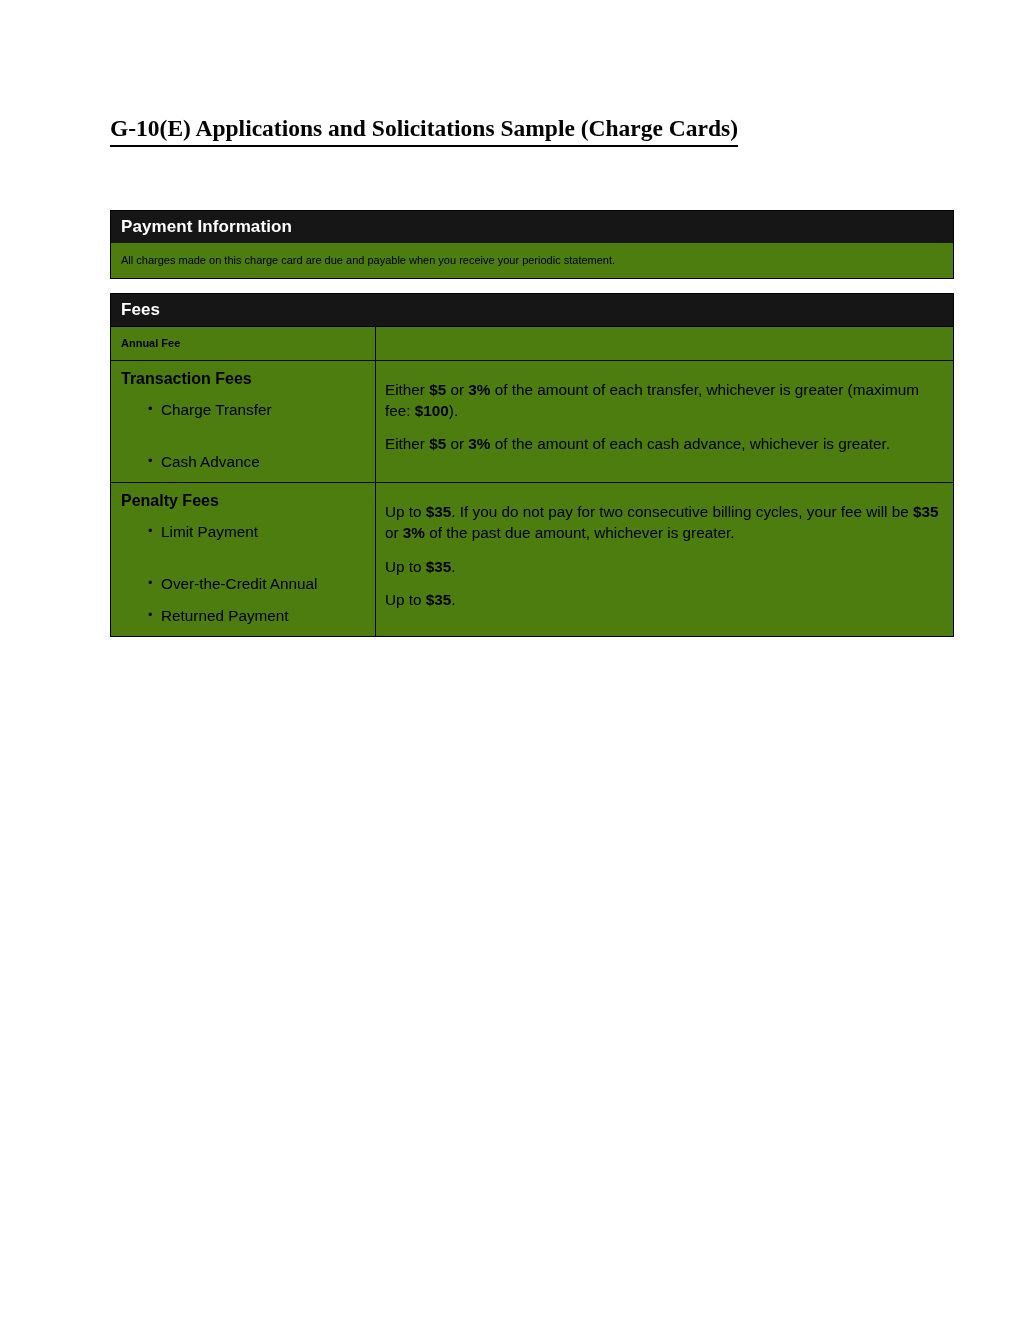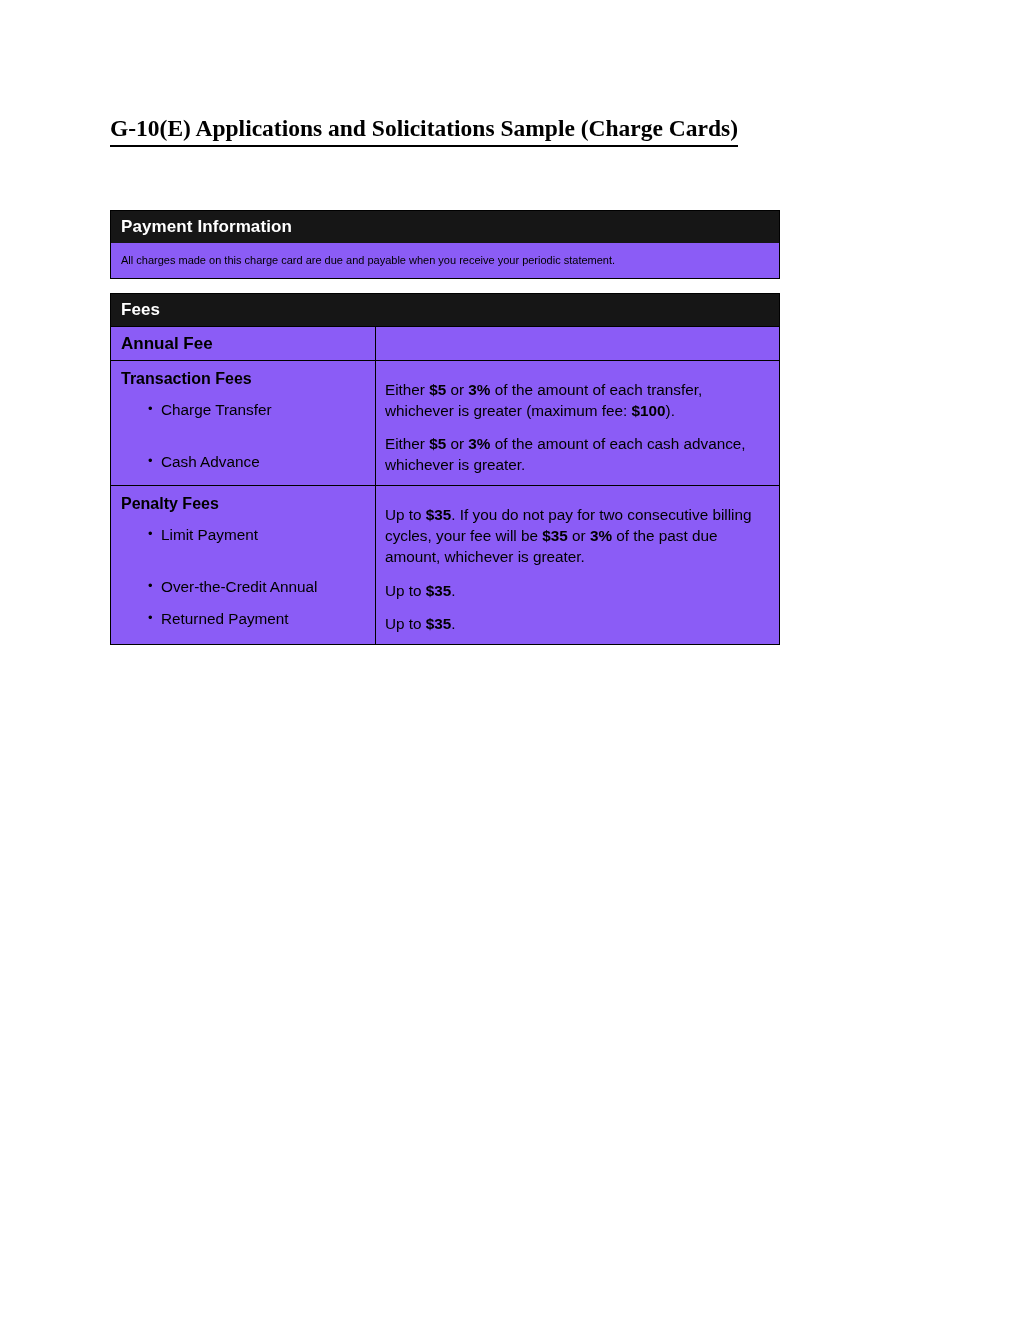--- a/index.html
+++ b/index.html
@@ -44,24 +44,24 @@
   .doc-title .ul {
     border-bottom: 2.5px solid #000;
     padding-bottom: 2px;
     display: inline-block;
   }
 
   
   .tbl {
     position: absolute;
     left: 110px;
-    width: 670px;
+    width: 844px;
     border: 1.6px solid #000;
     box-sizing: border-box;
-    background: #8b5cf6;
+    background: #4d7c0f;
   }
   .tbl-head {
     background: #161616;
     color: #ffffff;
     font-weight: bold;
     font-size: 17px;
     line-height: 32px;
     height: 32px;
     padding: 0 0 0 10px;
     box-sizing: border-box;
@@ -97,21 +97,21 @@
     padding: 7px 8px 7px 10px;
   }
   .cell-r {
     flex: 1 1 auto;
     box-sizing: border-box;
     padding: 7px 14px 7px 9px;
   }
 
   .lbl {
     font-weight: bold;
-    font-size: 17px;
+    font-size: 11px;
     line-height: 21px;
   }
 
   
   #row-annual .cell-l,
   #row-annual .cell-r { padding-top: 6px; padding-bottom: 6px; }
 
   
   .group-l { padding-bottom: 10px; }
   .group-r { padding-bottom: 10px; }

